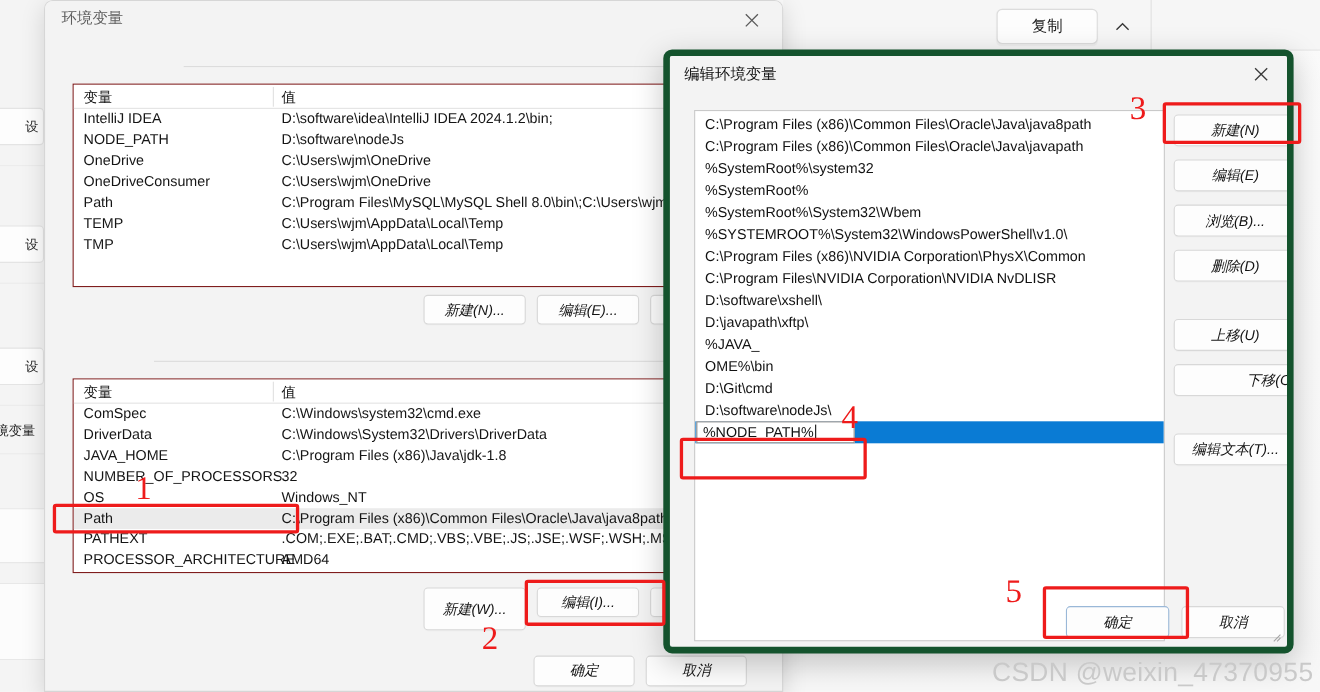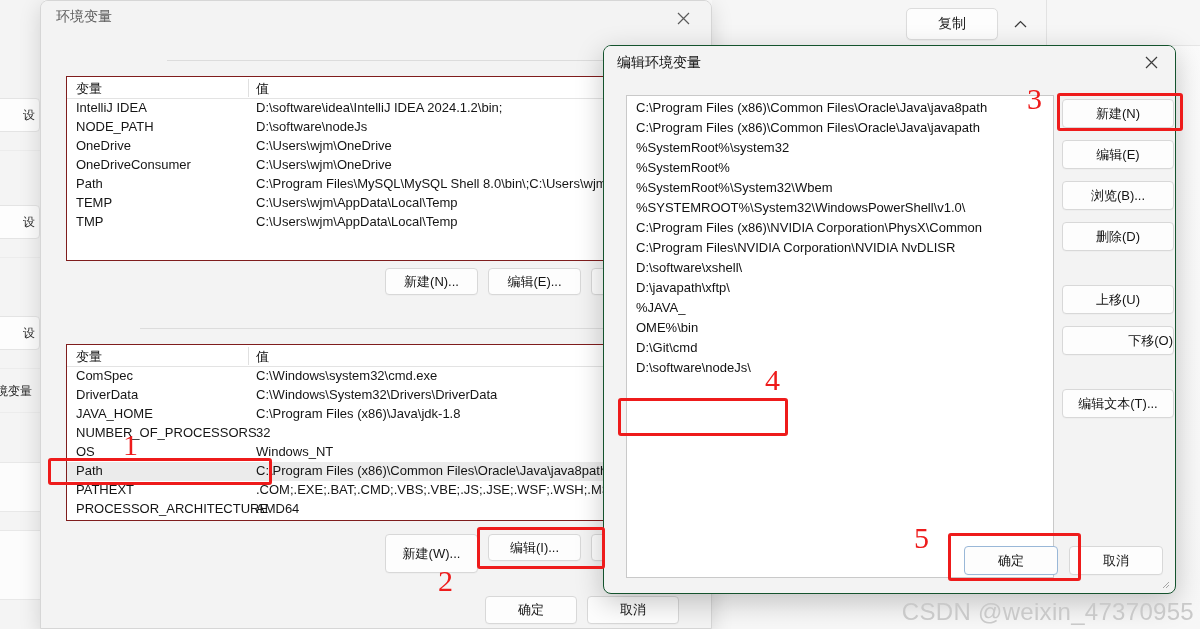--- a/index.html
+++ b/index.html
@@ -170,33 +170,34 @@
   
   .btn {
     position: absolute;
     background: #fdfdfd;
     border: 1px solid #d8d8d8;
     border-radius: 4px;
     font-size: 13px;
     color: #131313;
     display: flex; align-items: center; justify-content: center;
     box-shadow: 0 1px 0 rgba(0,0,0,0.02);
+    font-style: italic;
   }
   .btn.primary {
     background: #fdfdfd;
     border: 1px solid #9ab8d8;
   }
 
   
   #edit-dialog {
     position: absolute;
     left: 603px; top: 45px;
     width: 573px; height: 549px;
     background: #f3f3f3;
-    border: 1px solid #14532d;
+    border: 6px solid #14532d;
     border-radius: 8px;
     box-shadow: 0 8px 28px rgba(0,0,0,0.22);
     overflow: hidden;
   }
   #edit-titlebar {
     position:absolute; left:0; top:0; width:573px; height:34px;
     background:#f3f3f3;
   }
   #edit-title {
     position: absolute; left: 13px; top: 8px;
@@ -455,20 +456,23 @@
     <div class="p-row">%SystemRoot%\System32\Wbem</div>
     <div class="p-row">%SYSTEMROOT%\System32\WindowsPowerShell\v1.0\</div>
     <div class="p-row">C:\Program Files (x86)\NVIDIA Corporation\PhysX\Common</div>
     <div class="p-row">C:\Program Files\NVIDIA Corporation\NVIDIA NvDLISR</div>
     <div class="p-row">D:\software\xshell\</div>
     <div class="p-row">D:\javapath\xftp\</div>
     <div class="p-row">%JAVA_</div>
     <div class="p-row">OME%\bin</div>
     <div class="p-row">D:\Git\cmd</div>
     <div class="p-row">D:\software\nodeJs\</div>
+    <div class="p-row selected">
+      <span class="p-edit-box"><span>%NODE_PATH%</span><span class="caret"></span></span>
+    </div>
   </div>
 
   <div id="edit-side-buttons">
     <div class="btn" style="top:53px;">
       <span>新建(N)</span>
     </div>
     <div class="btn" style="top:94px;">
       <span>编辑(E)</span>
     </div>
     <div class="btn" style="top:135px;">

